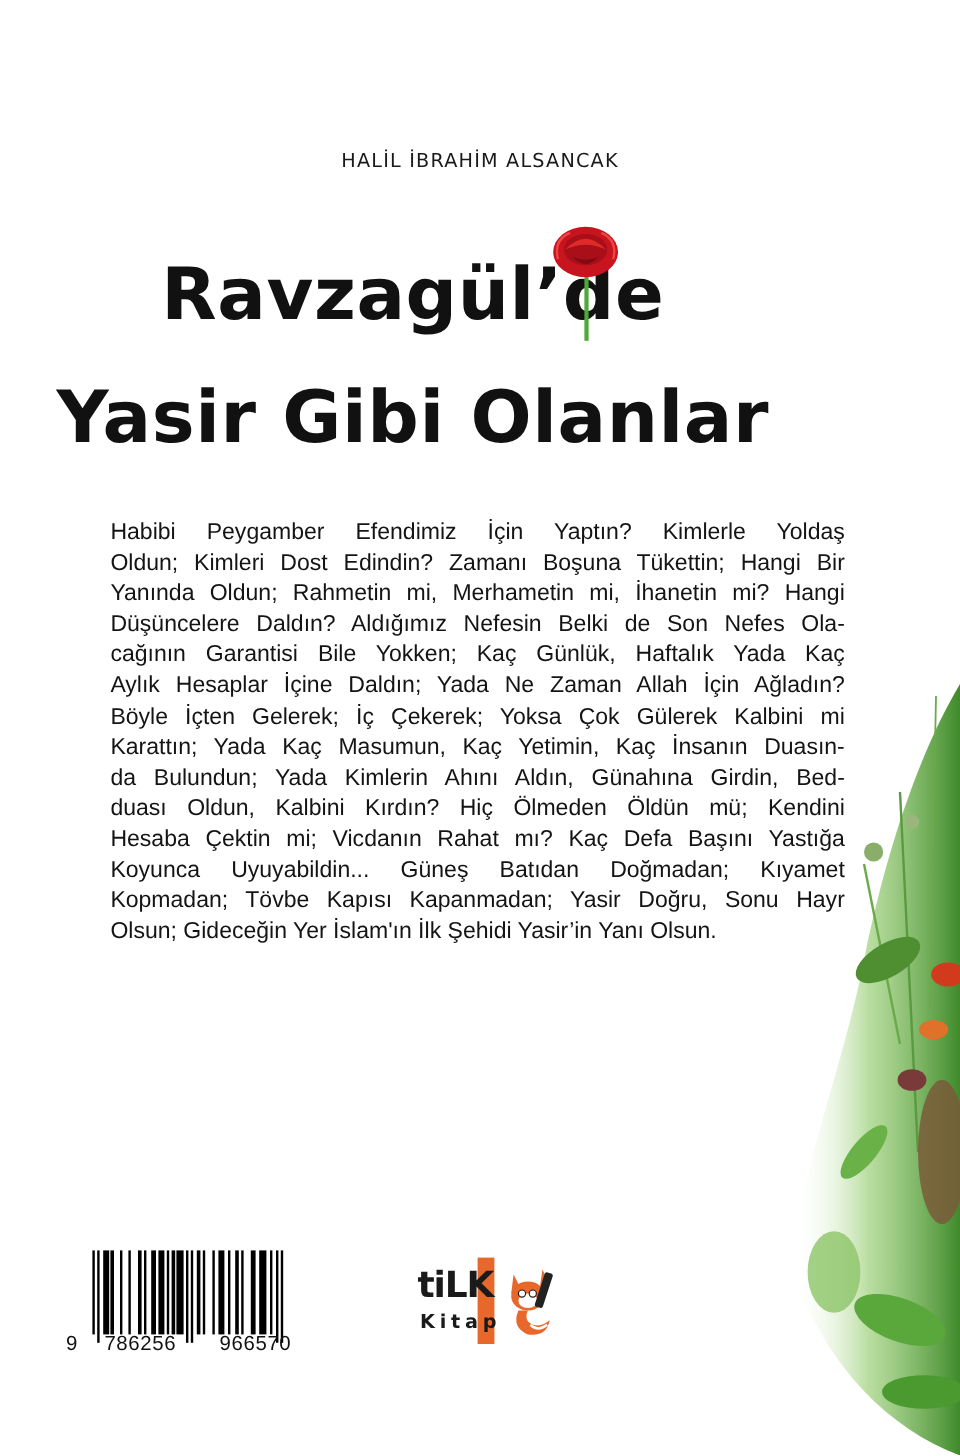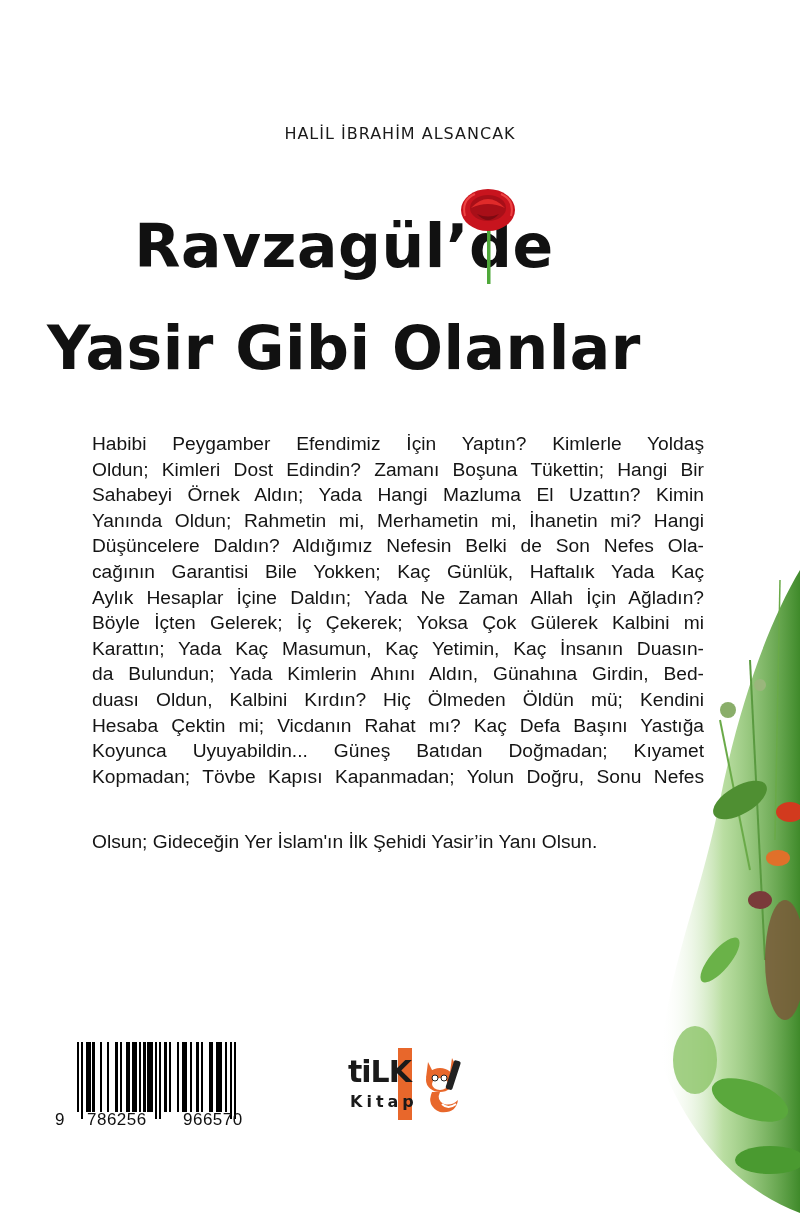--- a/index.html
+++ b/index.html
@@ -30,21 +30,21 @@
     .blurb {
       position: absolute; left: 92px; top: 431px; width: 612px;
       font-family: "Liberation Sans", sans-serif;
       font-size: 19.2px; line-height: 25.6px;
       color: #141414;
     }
     .blurb .line {
       display: block; white-space: nowrap; text-align: justify;
       text-align-last: justify; height: 25.6px;
     }
-    .blurb .line.last { text-align-last: left; margin-top: 40px; }
+    .blurb .line.last { text-align-last: left; }
     .foliage {
       position: absolute; right: 0; top: 540px; width: 200px; height: 673px;
     }
     .barcode {
       position: absolute; left: 55px; top: 1037px; width: 230px; height: 90px;
     }
     .barcode .bars { position: absolute; left: 22px; top: 5px; height: 70px; display: flex; }
     .barcode .bars span { display: block; height: 100%; background: #000; }
     .barcode .digits {
       position: absolute; top: 73px; font-family: "Liberation Sans", sans-serif;
@@ -87,32 +87,31 @@
     <path d="M20 28 Q31 40 42 28 Q31 33 20 28 Z" fill="#7e0a12"></path>
     <path d="M8 30 Q4 14 18 8" stroke="#e44" stroke-width="2" fill="none"></path>
     <path d="M54 30 Q58 14 44 8" stroke="#e44" stroke-width="2" fill="none"></path>
   </svg>
 
   <div class="title-line l2">Yasir Gibi Olanlar</div>
 
   <div class="blurb">
     <span class="line">Habibi Peygamber Efendimiz İçin Yaptın? Kimlerle Yoldaş</span>
     <span class="line">Oldun; Kimleri Dost Edindin? Zamanı Boşuna Tükettin; Hangi Bir</span>
-    <span class="line">Sahabeyi Örnek Aldın; Yada Hangi Mazluma El Uzattın? Kimin</span>
     <span class="line">Yanında Oldun; Rahmetin mi, Merhametin mi, İhanetin mi? Hangi</span>
     <span class="line">Düşüncelere Daldın? Aldığımız Nefesin Belki de Son Nefes Ola-</span>
     <span class="line">cağının Garantisi Bile Yokken; Kaç Günlük, Haftalık Yada Kaç</span>
     <span class="line">Aylık Hesaplar İçine Daldın; Yada Ne Zaman Allah İçin Ağladın?</span>
     <span class="line">Böyle İçten Gelerek; İç Çekerek; Yoksa Çok Gülerek Kalbini mi</span>
     <span class="line">Karattın; Yada Kaç Masumun, Kaç Yetimin, Kaç İnsanın Duasın-</span>
     <span class="line">da Bulundun; Yada Kimlerin Ahını Aldın, Günahına Girdin, Bed-</span>
     <span class="line">duası Oldun, Kalbini Kırdın? Hiç Ölmeden Öldün mü; Kendini</span>
     <span class="line">Hesaba Çektin mi; Vicdanın Rahat mı? Kaç Defa Başını Yastığa</span>
     <span class="line">Koyunca Uyuyabildin... Güneş Batıdan Doğmadan; Kıyamet</span>
-    <span class="line">Kopmadan; Tövbe Kapısı Kapanmadan; Yolun Doğru, Sonu Nefes</span>
+    <span class="line">Kopmadan; Tövbe Kapısı Kapanmadan; Yasir Doğru, Sonu Hayr</span>
     <span class="line last">Olsun; Gideceğin Yer İslam'ın İlk Şehidi Yasir’in Yanı Olsun.</span>
   </div>
 
   <svg class="foliage" viewBox="0 0 200 673">
     <defs>
       <linearGradient id="fg" x1="0" y1="0" x2="1" y2="0">
         <stop offset="0" stop-color="#ffffff" stop-opacity="0"></stop>
         <stop offset="0.45" stop-color="#8cc864" stop-opacity="0.6"></stop>
         <stop offset="1" stop-color="#3f8a2a" stop-opacity="1"></stop>
       </linearGradient>

